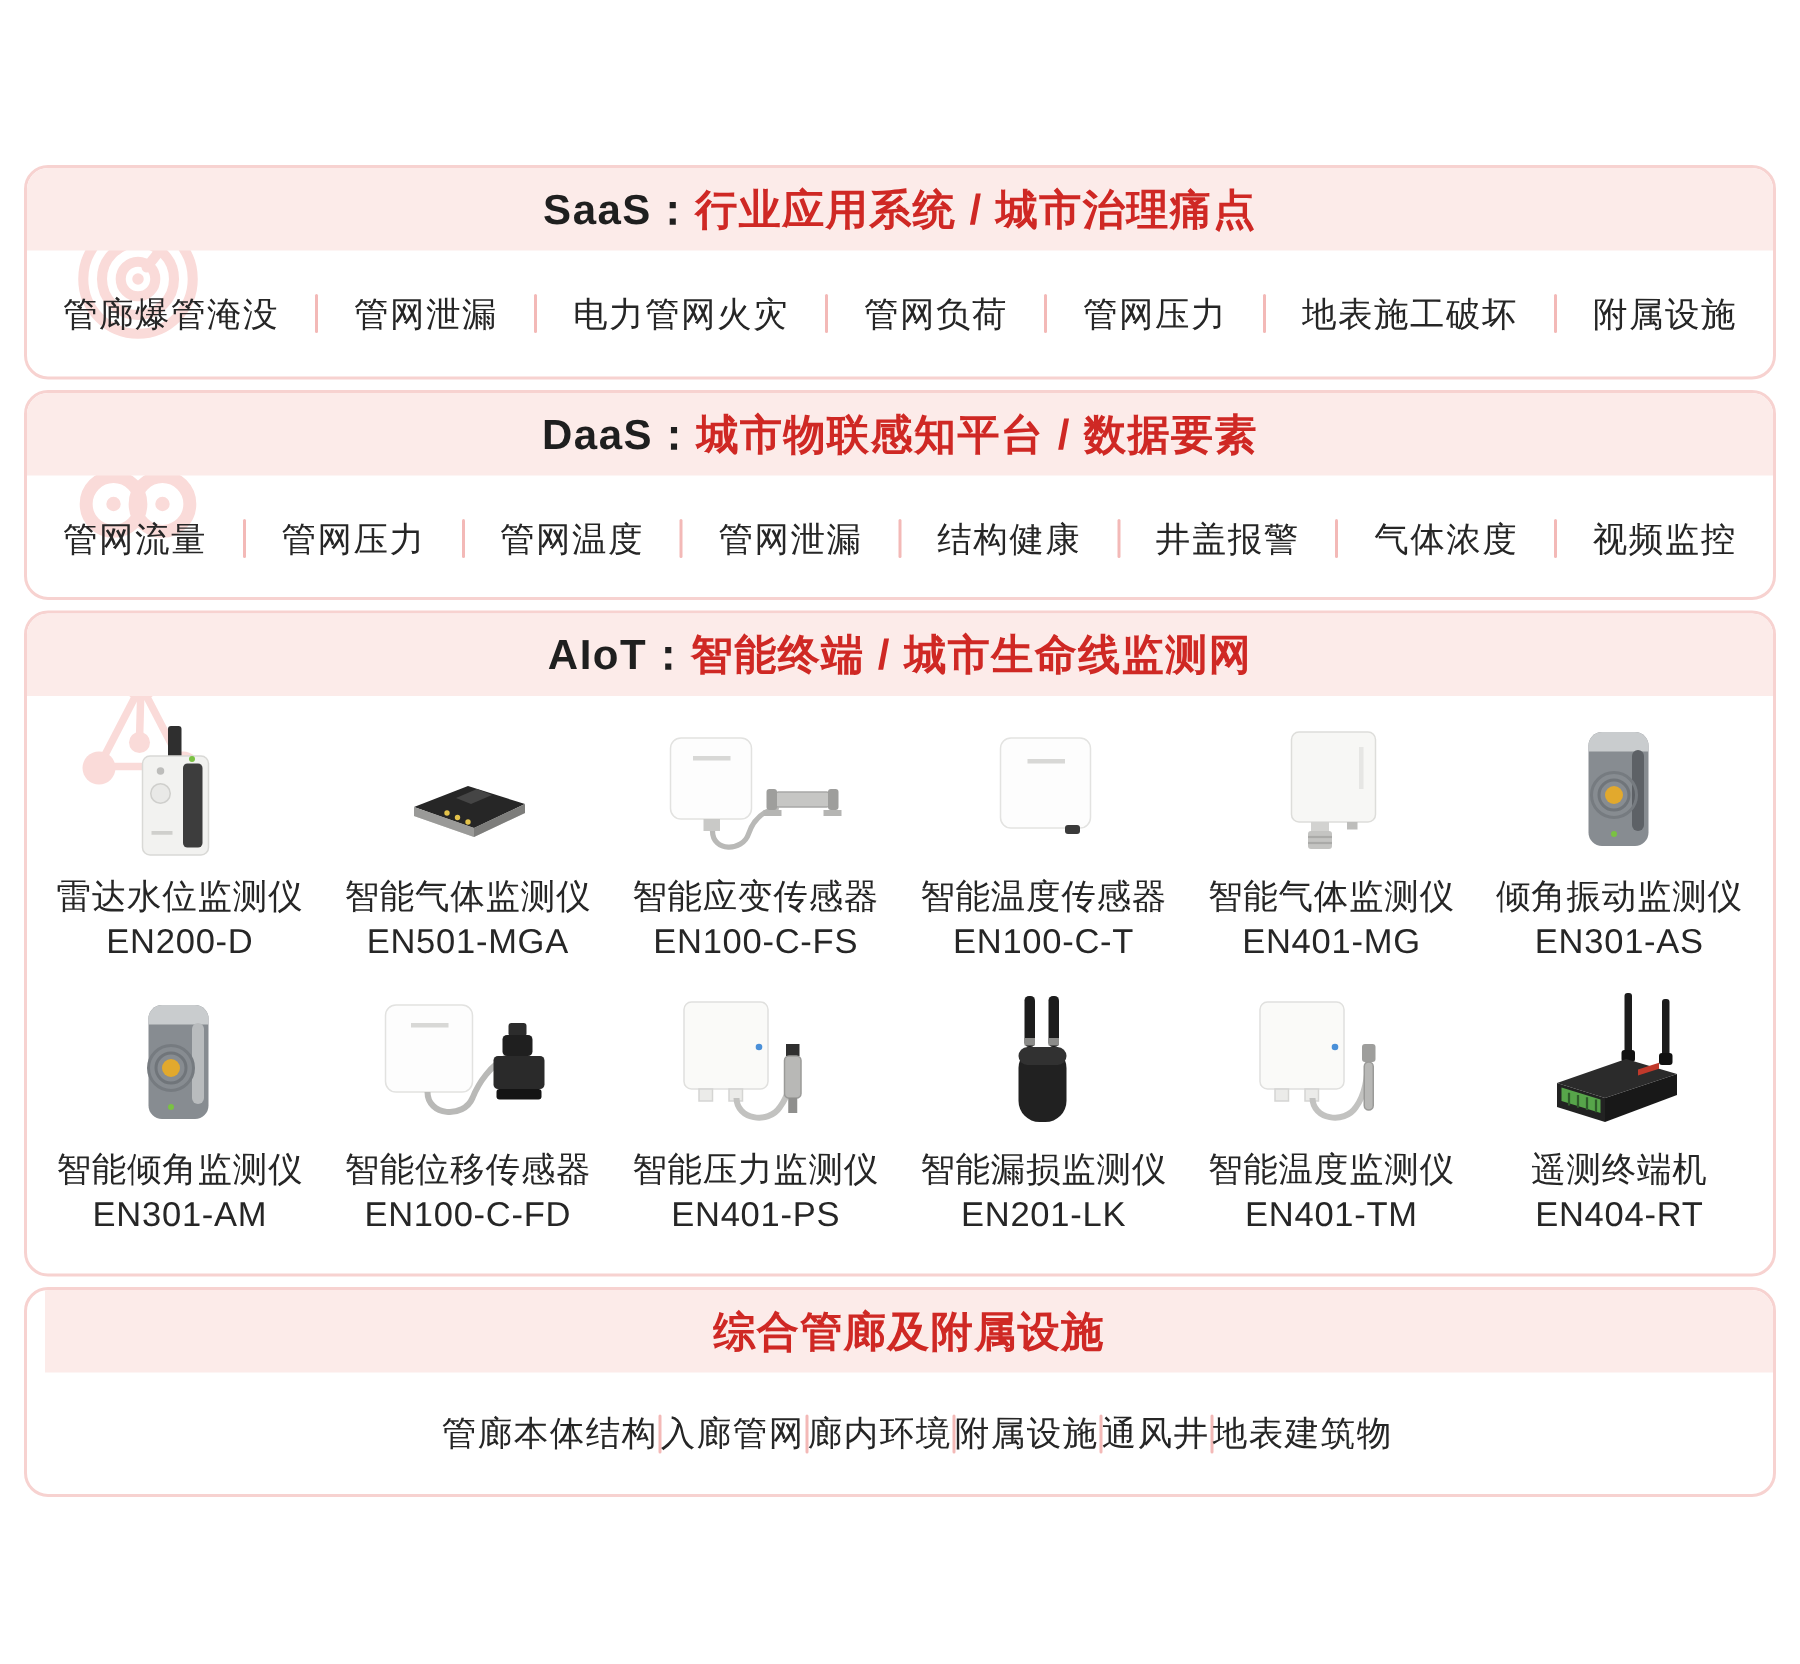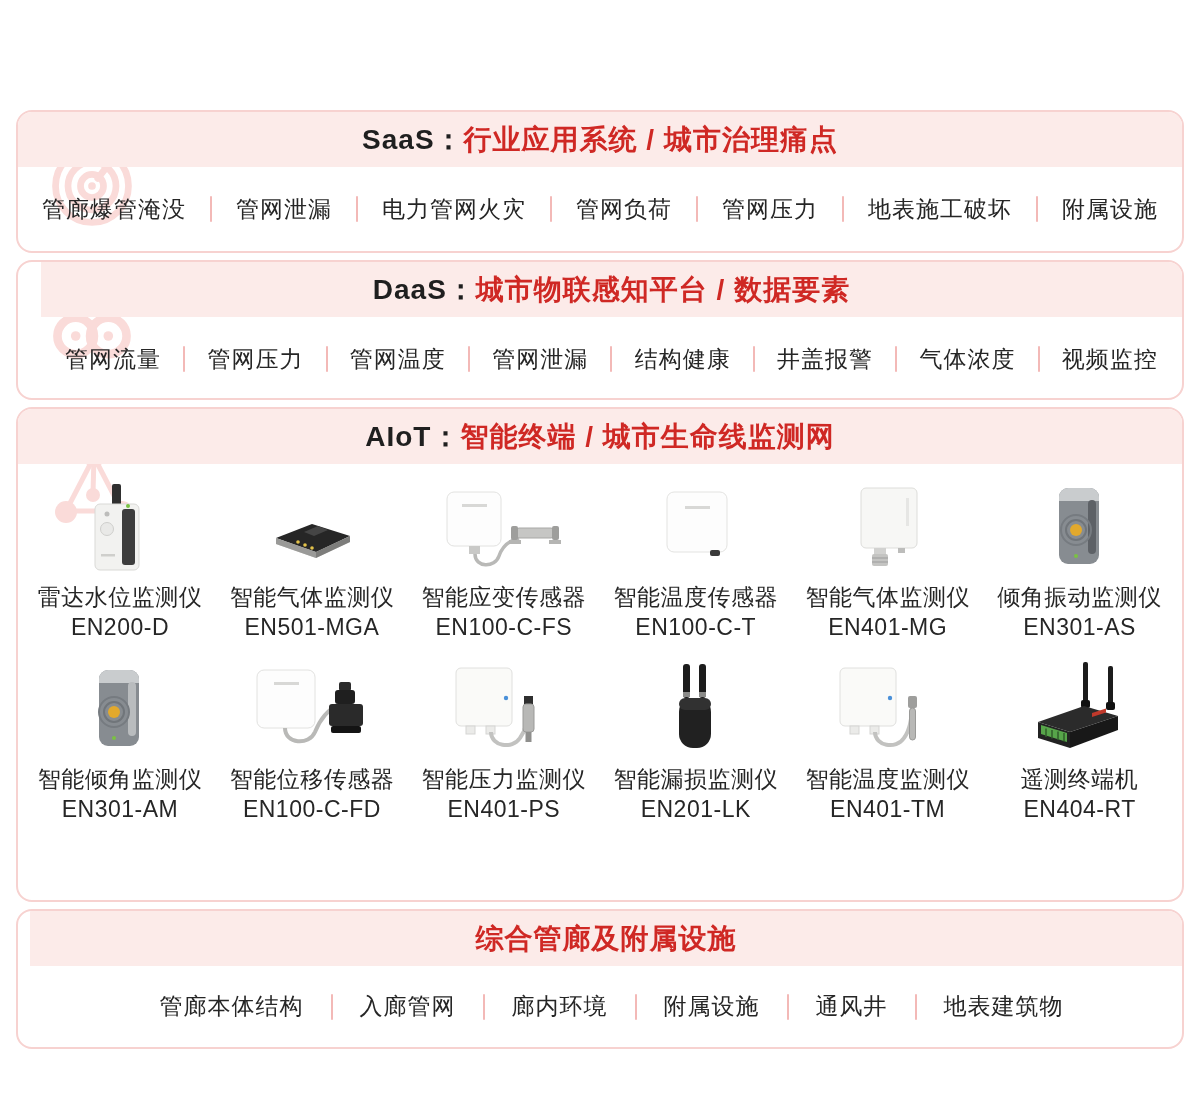--- a/index.html
+++ b/index.html
@@ -7,37 +7,37 @@
     width:1200px;height:1109px;background:#ffffff;position:relative;overflow:hidden;
     font-family:"Liberation Sans","DejaVu Sans",sans-serif;
   }
   .stack{position:absolute;left:16px;top:110px;width:1168px;}
   .panel{
     position:relative;box-sizing:border-box;width:1168px;
     border:2px solid #f7d2d0;border-radius:16px;background:#ffffff;overflow:hidden;
   }
   .panel+ .panel{margin-top:7px;}
   .panel-saas{height:143px;}
-  .panel-daas{height:140px;margin-top:6px;padding-left:23px;}
-  .panel-aiot{height:495px;margin-top:10px;}
+  .panel-daas{height:140px;margin-top:6px;}
+  .panel-aiot{height:444px;margin-top:10px;}
   .panel-corridor{height:140px;margin-top:6px;padding-left:12px;}
   .panel-header{
     background:#fcebe9;height:55px;display:flex;align-items:center;justify-content:center;
     position:relative;z-index:1;
   }
   .panel-title{font-size:28px;font-weight:700;letter-spacing:1px;white-space:nowrap;}
   .title-prefix{color:#1f1f1f;}
   .title-main{color:#cf2824;}
   .watermark{position:absolute;left:26px;top:26px;z-index:0;pointer-events:none;}
   .items{
     position:relative;z-index:1;flex:1;display:flex;align-items:center;
     font-size:23px;color:#262626;letter-spacing:1px;white-space:nowrap;
   }
   .items-spread{justify-content:space-between;padding:0 24px;height:84px;}
-  .items-center{justify-content:center;gap:27px;height:81px;margin-left:11px;}
+  .items-center{justify-content:center;height:81px;margin-left:11px;}
   .sep{width:2px;height:26px;background:#f3b9b7;flex:none;border-radius:1px;}
   
   .product-grid{position:relative;z-index:1;display:flex;flex-wrap:wrap;padding:6px 6px 0;}
   .product{flex:0 0 16.66%;display:flex;flex-direction:column;align-items:center;margin-bottom:10px;}
   .device{height:112px;display:flex;align-items:flex-end;justify-content:center;}
   .pname,.pmodel{font-size:23px;line-height:30px;color:#262626;text-align:center;white-space:nowrap;letter-spacing:0.5px;}
 </style>
 </head>
 <body>
 

